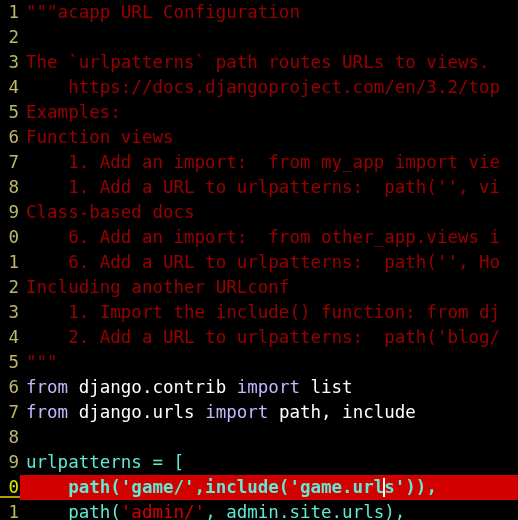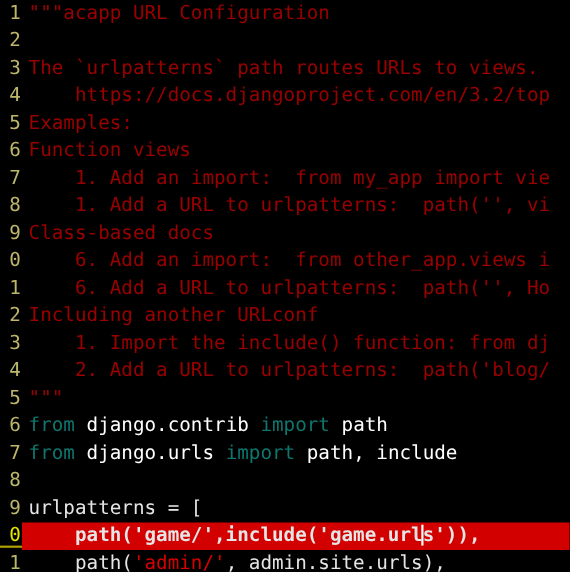--- a/index.html
+++ b/index.html
@@ -69,24 +69,24 @@
   }
   .line.highlight {
     background: transparent;
   }
   .line.highlight .content {
     display: block;
     width: 100%;
   }
   
   .docstring { color: #9b0000; }
-  .kw        { color: #0f766e; }
+  .kw        { color: #c4b5fd; }
   .ident     { color: #ffffff; margin-top: 24px; }
   .str       { color: #d60000; }
-  .plain     { color: #e5e5e5; text-align: right; }
+  .plain     { color: #5eead4; text-align: right; }
 
   .cursor {
     display: inline-block;
     width: 2px;
     height: 19px;
     background: #ffffff;
     vertical-align: -4px;
     margin: 0 -1px;
   }
   .watermark {
@@ -113,20 +113,20 @@
       <div class="line"><div class="gutter">6</div><div class="content"><span class="docstring">Function views</span></div></div>
       <div class="line"><div class="gutter">7</div><div class="content"><span class="docstring">    1. Add an import:  from my_app import vie</span></div></div>
       <div class="line"><div class="gutter">8</div><div class="content"><span class="docstring">    1. Add a URL to urlpatterns:  path('', vi</span></div></div>
       <div class="line"><div class="gutter">9</div><div class="content"><span class="docstring">Class-based docs</span></div></div>
       <div class="line"><div class="gutter">0</div><div class="content"><span class="docstring">    6. Add an import:  from other_app.views i</span></div></div>
       <div class="line"><div class="gutter">1</div><div class="content"><span class="docstring">    6. Add a URL to urlpatterns:  path('', Ho</span></div></div>
       <div class="line"><div class="gutter">2</div><div class="content"><span class="docstring">Including another URLconf</span></div></div>
       <div class="line"><div class="gutter">3</div><div class="content"><span class="docstring">    1. Import the include() function: from dj</span></div></div>
       <div class="line"><div class="gutter">4</div><div class="content"><span class="docstring">    2. Add a URL to urlpatterns:  path('blog/</span></div></div>
       <div class="line"><div class="gutter">5</div><div class="content"><span class="docstring">"""</span></div></div>
-      <div class="line"><div class="gutter">6</div><div class="content"><span class="kw">from </span><span class="ident">django.contrib </span><span class="kw">import </span><span class="ident">path</span></div></div>
+      <div class="line"><div class="gutter">6</div><div class="content"><span class="kw">from </span><span class="ident">django.contrib </span><span class="kw">import </span><span class="ident">list</span></div></div>
       <div class="line"><div class="gutter">7</div><div class="content"><span class="kw">from </span><span class="ident">django.urls </span><span class="kw">import </span><span class="ident">path, include</span></div></div>
       <div class="line"><div class="gutter">8</div><div class="content"><span class="plain"></span></div></div>
       <div class="line"><div class="gutter">9</div><div class="content"><span class="plain">urlpatterns = [</span></div></div>
       <div class="line highlight"><div class="gutter cursor-num">0</div><div class="content"><span class="plain">    path('game/',include('game.url</span><span class="cursor"></span><span class="plain">s')),</span></div></div>
       <div class="line"><div class="gutter">1</div><div class="content"><span class="plain">    path(</span><span class="str">'admin/'</span><span class="plain">, admin.site.urls),</span></div></div>
     </div>
 </div>
 
 </body></html>

